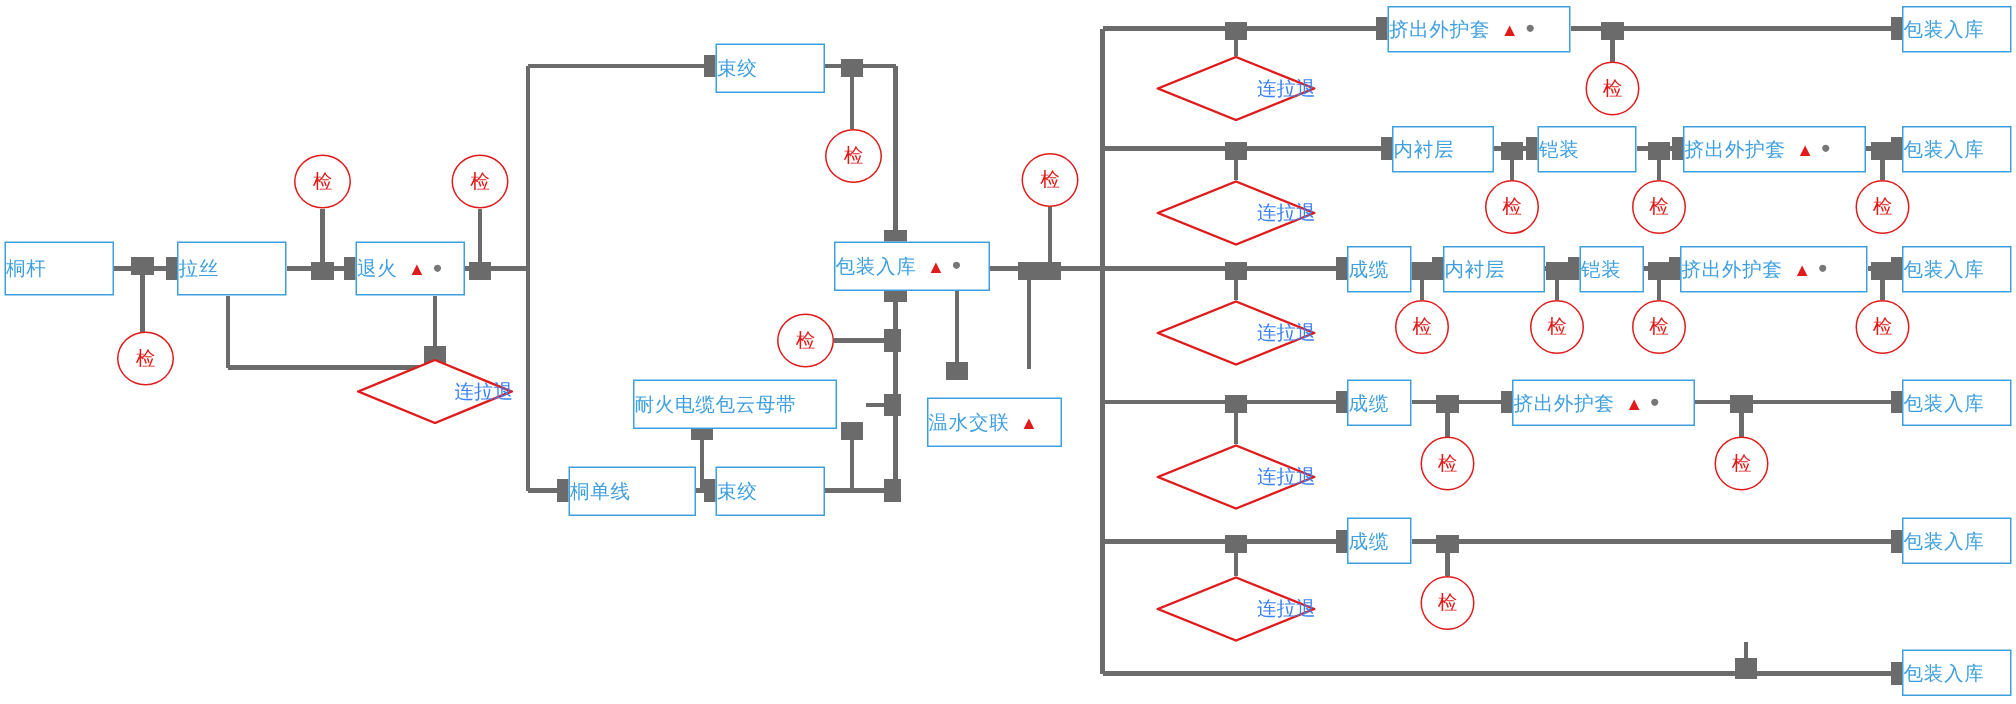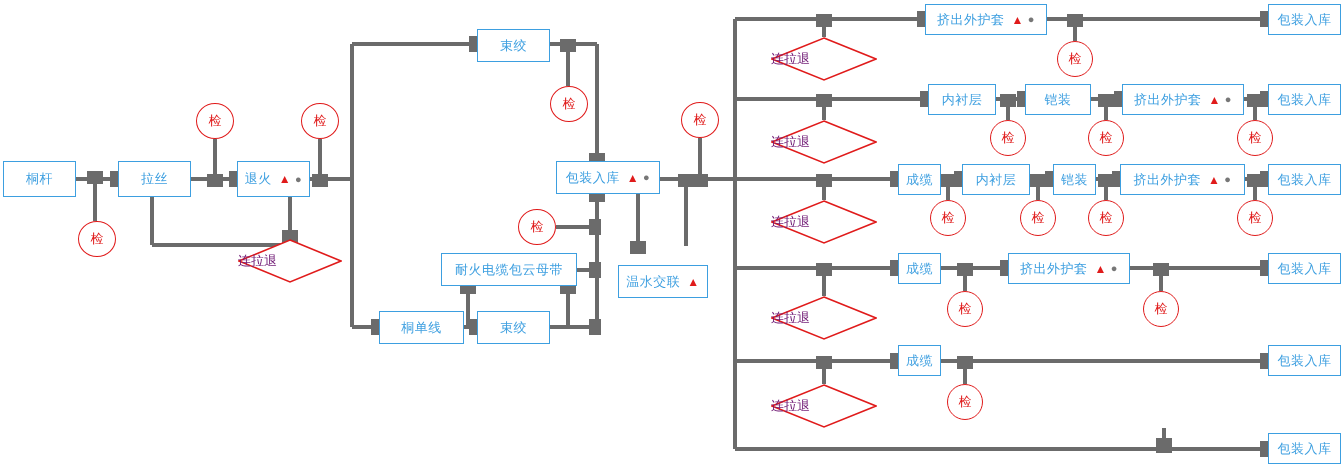--- a/index.html
+++ b/index.html
@@ -7,39 +7,39 @@
     font-family:"Liberation Sans","DejaVu Sans",sans-serif;
     width:1344px;height:469px;overflow:hidden;
   }
   #canvas{position:relative;width:1344px;height:469px;background:#fff;}
   svg.wires{position:absolute;left:0;top:0;width:1344px;height:469px;}
 
   .node{
     position:absolute;box-sizing:border-box;
     border:1px solid #3d9fe0;background:#ffffff;
     color:#3d9fe0;font-size:13px;
-    display:flex;align-items:center;justify-content:center;
+    display:flex;align-items:center;justify-content:flex-start;
     white-space:nowrap;letter-spacing:.5px;
   }
   .node .lbl{display:inline-block;}
   .mk{display:inline-block;margin-left:7px;line-height:1;}
   .mk.tri{color:#e01b1b;font-size:12px;}
   .mk.dot{color:#777777;font-size:11px;margin-left:4px;}
 
   .insp{
     position:absolute;box-sizing:border-box;
     border:1.4px solid #e01b1b;border-radius:50%;
     background:#ffffff;color:#e01b1b;font-size:13px;
     display:flex;align-items:center;justify-content:center;
   }
 
   .dia{
     position:absolute;box-sizing:border-box;
-    display:flex;align-items:center;justify-content:flex-start;
-    color:#701a75;font-size:13px;white-space:nowrap;
+    display:flex;align-items:center;justify-content:flex-end;
+    color:#3b82f6;font-size:13px;white-space:nowrap;
   }
   .dia .shape{
     position:absolute;left:0;top:0;width:100%;height:100%;
   }
   .dia .dtxt{position:relative;z-index:2;}
 </style>
 </head>
 <body>
 
 <div id="canvas">
@@ -195,21 +195,21 @@
     <span class="mk dot">●</span>
   </div>
   <div class="node" style="left:477px;top:29px;width:73px;height:33px;">
     <span class="lbl">束绞</span>
   </div>
   <div class="node" style="left:556px;top:161px;width:104px;height:33px;">
     <span class="lbl">包装入库</span>
     <span class="mk tri">▲</span>
     <span class="mk dot">●</span>
   </div>
-  <div class="node" style="left:441px;top:253px;width:136px;height:33px;">
+  <div class="node" style="left:422px;top:253px;width:136px;height:33px;">
     <span class="lbl">耐火电缆包云母带</span>
   </div>
   <div class="node" style="left:618px;top:246px;width:90px;height:33px;margin-top:19px;">
     <span class="lbl">温水交联</span>
     <span class="mk tri">▲</span>
   </div>
   <div class="node" style="left:379px;top:311px;width:85px;height:33px;">
     <span class="lbl">桐单线</span>
   </div>
   <div class="node" style="left:477px;top:311px;width:73px;height:33px;">

